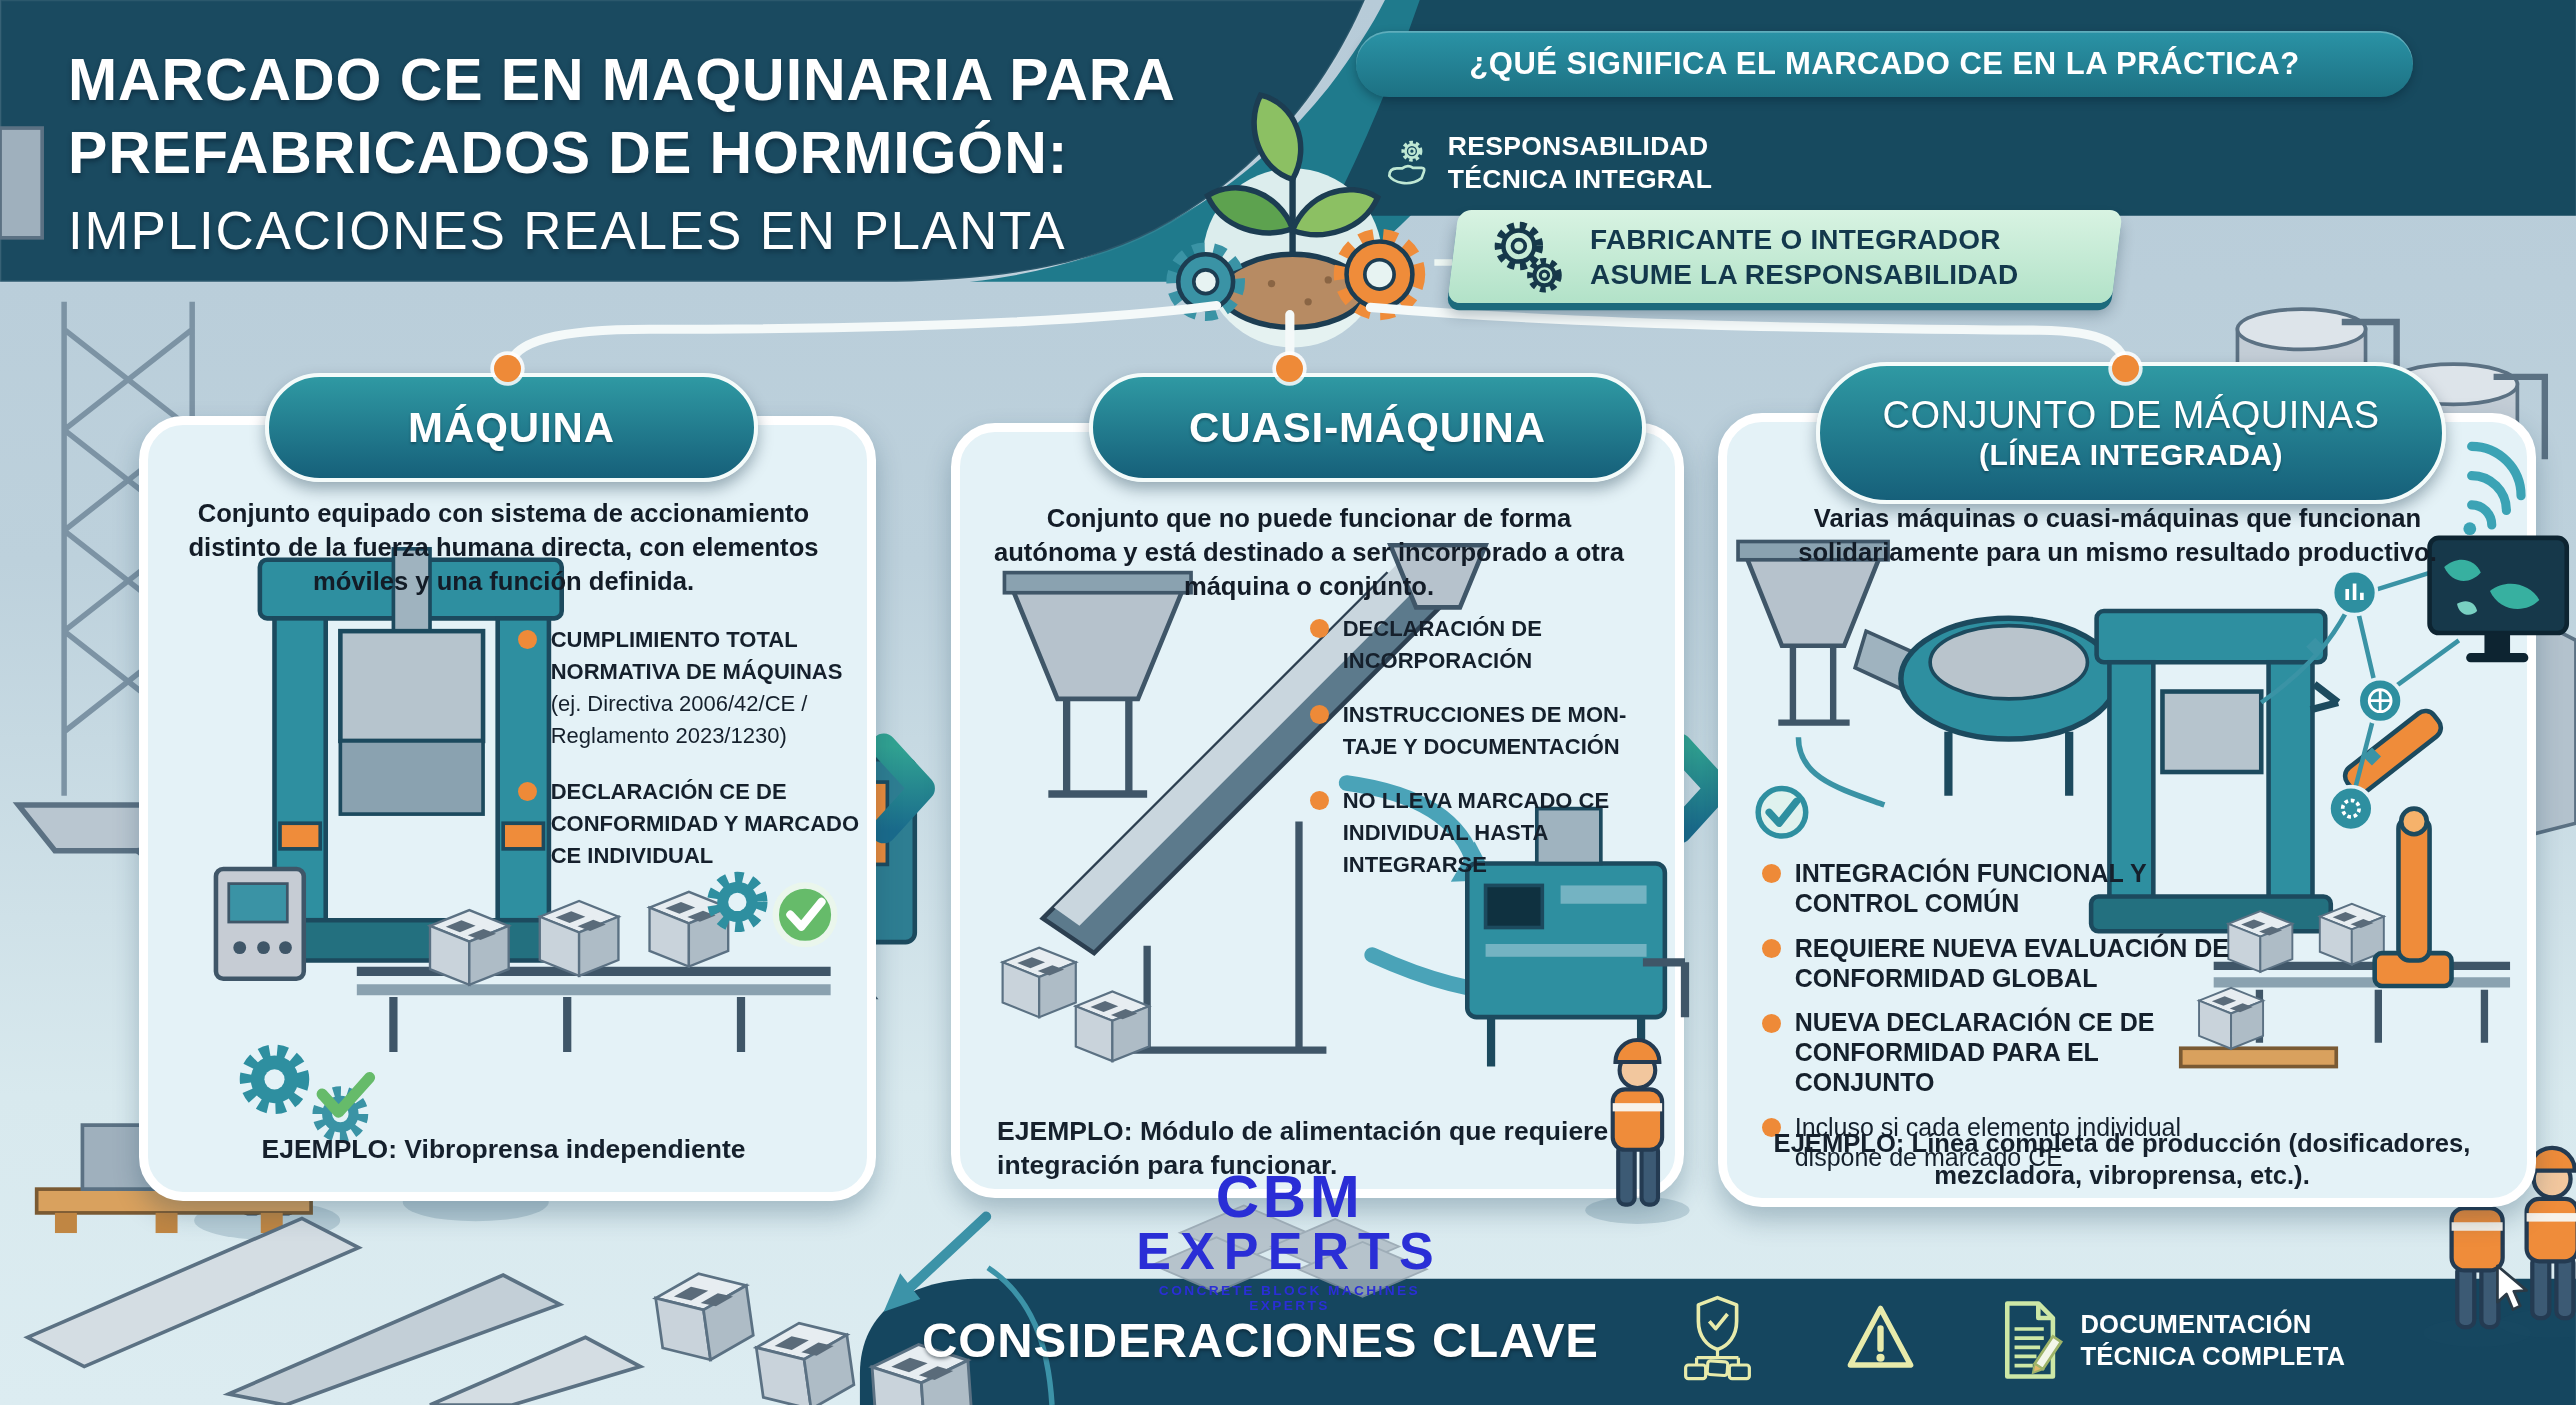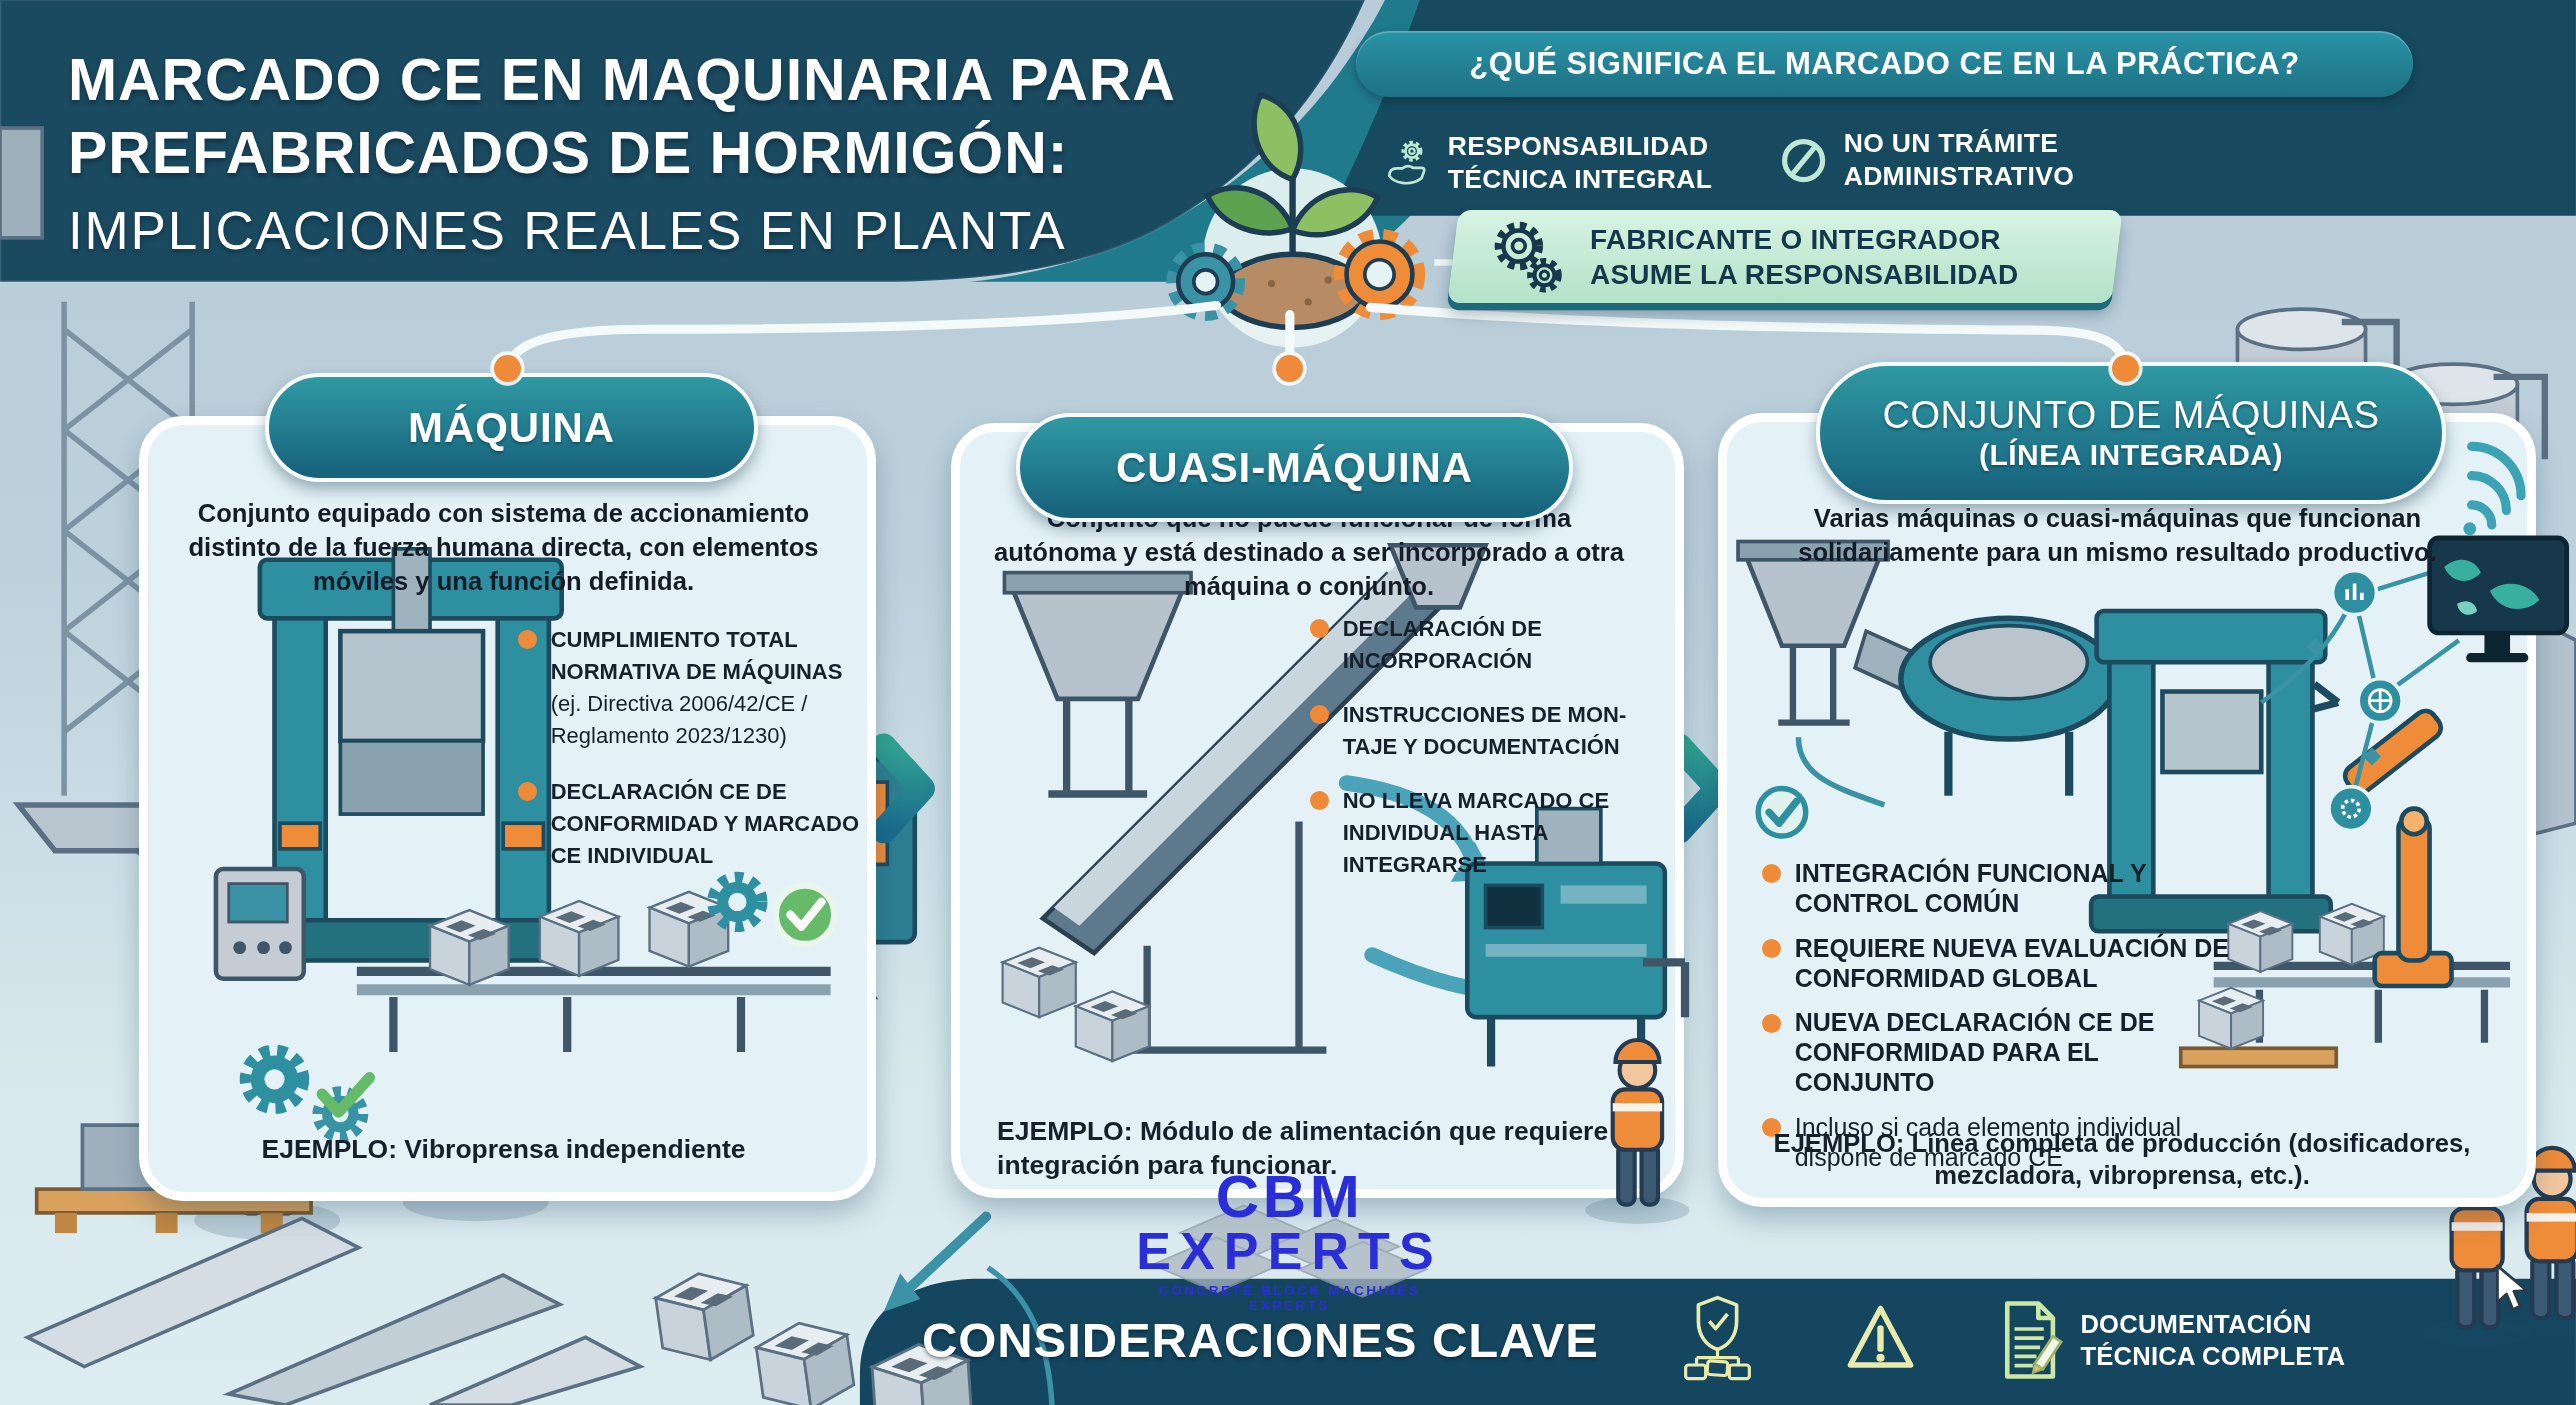--- a/index.html
+++ b/index.html
@@ -362,27 +362,20 @@
       <g stroke="#bfe8d4" fill="none">
         <circle cx="50" cy="26" r="15" stroke-width="9" stroke-dasharray="6 5"></circle>
         <circle cx="50" cy="26" r="12" stroke-width="5"></circle>
         <circle cx="50" cy="26" r="5" stroke-width="4"></circle>
         <path d="M8,72 Q8,58 22,58 H32 Q42,50 52,57 L68,57 Q75,57 72,65 L68,76 Q52,88 32,85 Q14,82 8,72 Z" stroke-width="5" stroke-linejoin="round"></path>
       </g>
     </svg>
     <div class="lbl">RESPONSABILIDAD TÉCNICA INTEGRAL</div>
   </div>
 
-  <div class="abs practice-item" style="left:1780px;top:119px;width:348px;">
-    <svg width="75" height="82" viewBox="0 0 82 90">
-      <circle cx="41" cy="46" r="33" stroke="#bfe8d4" stroke-width="9" fill="none"></circle>
-      <line x1="22" y1="69" x2="60" y2="23" stroke="#bfe8d4" stroke-width="9"></line>
-    </svg>
-    <div class="lbl">NO UN TRÁMITE ADMINISTRATIVO</div>
-  </div>
 
 
   <div class="abs banner">
     <div class="banner-inner">
       <svg width="84" height="84" viewBox="0 0 92 92">
         <g stroke="#16384a" fill="none">
           <circle cx="36" cy="34" r="22" stroke-width="9" stroke-dasharray="7 6"></circle>
           <circle cx="36" cy="34" r="17" stroke-width="5"></circle>
           <circle cx="36" cy="34" r="7" stroke-width="4"></circle>
           <circle cx="64" cy="66" r="15" stroke-width="8" stroke-dasharray="6 5"></circle>
@@ -397,21 +390,21 @@
     </div>
   </div>
 
   <div class="abs dot-orange" style="left:494px;top:355px;"></div>
   <div class="abs dot-orange" style="left:1276px;top:355px;"></div>
   <div class="abs dot-orange" style="left:2112px;top:355px;"></div>
 
   <div class="abs pill" style="left:265px;top:373px;width:485px;height:101px;">
     <div class="t1">MÁQUINA</div>
   </div>
-  <div class="abs pill" style="left:1016px;top:373px;width:549px;height:101px;margin-top:40px;">
+  <div class="abs pill" style="left:1089px;top:373px;width:549px;height:101px;">
     <div class="t1">CUASI-MÁQUINA</div>
   </div>
   <div class="abs pill" style="left:1816px;top:362px;width:622px;height:134px;">
     <div class="t1b">CONJUNTO DE MÁQUINAS</div>
     <div class="t2">(LÍNEA INTEGRADA)</div>
   </div>
 
   <div class="abs desc" style="left:165px;top:496px;width:677px;">Conjunto equipado con sistema de accionamiento distinto de la fuerza humana directa, con elementos móviles y una función definida.</div>
   <div class="abs bullets" style="left:518px;top:624px;width:359px;gap:24px;">
     <div class="bullet">

